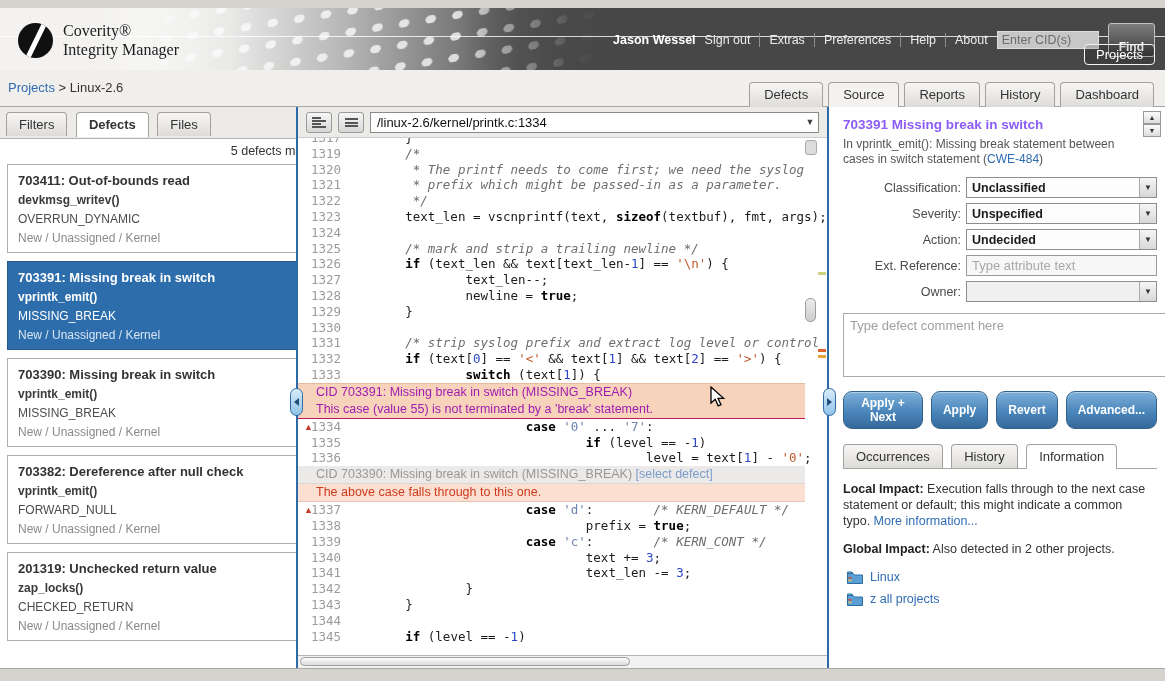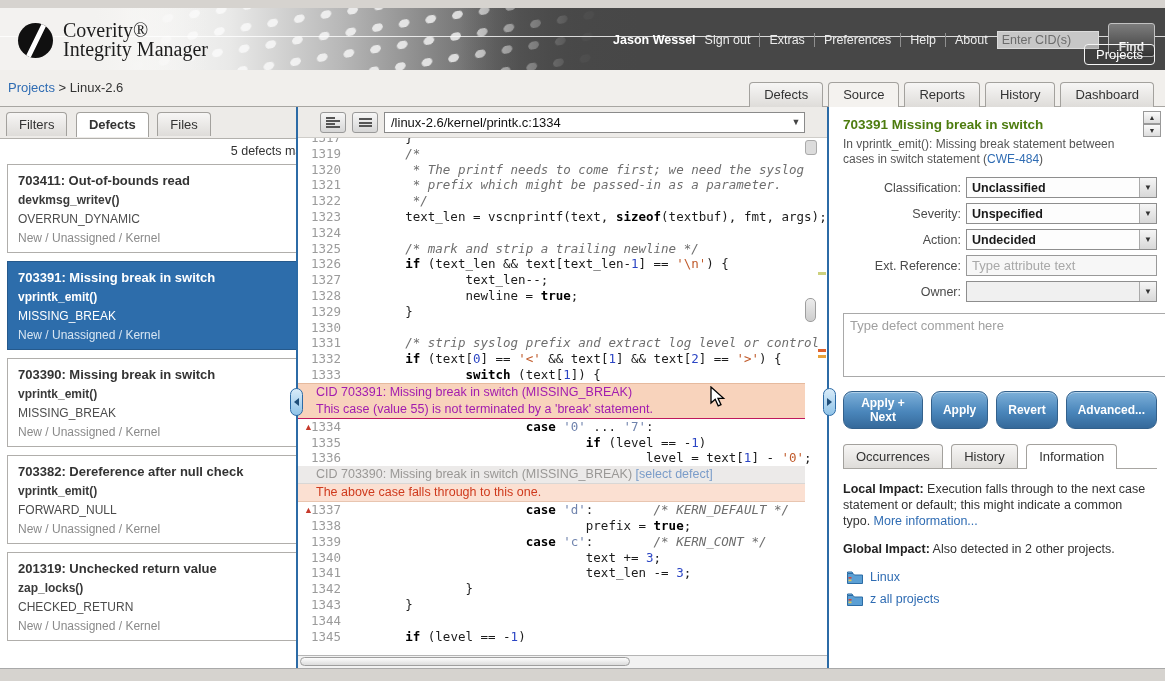--- a/index.html
+++ b/index.html
@@ -15,21 +15,21 @@
   .hdr-pattern{position:absolute;left:120px;top:-30px;width:480px;height:130px;
     background-image:radial-gradient(ellipse 9px 7px at 50% 50%,rgba(252,252,252,.95) 55%,rgba(90,90,90,0) 62%);
     background-size:27px 21px;transform:rotate(-9deg) skewX(-14deg);opacity:.8;}
   .hdr-fade{position:absolute;inset:0;
     background:linear-gradient(90deg,rgba(243,242,240,1) 0,rgba(243,242,240,1) 95px,rgba(243,242,240,0) 210px,
       rgba(72,72,72,0) 460px,rgba(72,72,72,.95) 575px,rgba(71,71,71,1) 640px,rgba(71,71,71,1) 100%);}
   .hdr-line{position:absolute;left:0;right:0;top:28px;height:1px;background:rgba(255,255,255,.8);z-index:3;}
   .logo{position:absolute;left:18px;top:13px;display:flex;align-items:center;z-index:4;}
   .logo-circle{width:35px;height:35px;border-radius:50%;background:#101010;position:relative;overflow:hidden;}
   .logo-circle::after{content:"";position:absolute;left:15px;top:-4px;width:5px;height:46px;background:#fff;transform:rotate(26deg);border-radius:2px;}
-  .logo-text{margin-left:10px;font-family:"Liberation Serif",serif;color:#1d1d1d;line-height:19px;font-size:20px;}
+  .logo-text{margin-left:10px;font-family:"Liberation Serif",serif;color:#1d1d1d;line-height:19px;font-size:16px;}
   .top-menu{position:absolute;right:10px;top:15px;display:flex;align-items:center;gap:9px;z-index:4;}
   .top-menu .user{color:#fff;font-weight:bold;}
   .top-menu a{color:#ececec;text-decoration:none;cursor:pointer;}
   .msep{width:1px;height:14px;background:#8f8f8f;}
   .cid-input{width:102px;height:18px;background:#c7c7c7;border:1px solid #dcdcdc;color:#5f5f5f;
     font-family:"Liberation Sans",sans-serif;font-size:12.5px;padding:0 4px;}
   .cid-input::placeholder{color:#6c6c6c;}
   .find-btn{height:28px;padding:16px 10px;background:linear-gradient(#7d7d7d,#3b3b3b);border:1px solid #c2c2c2;
     border-radius:3px;color:#fff;font-weight:bold;font-size:12px;cursor:pointer;}
   .projects-btn{position:absolute;right:10px;bottom:5px;z-index:4;padding:2px 11px;border:1px solid #f5f5f5;
@@ -64,21 +64,21 @@
   .split{position:absolute;top:107px;bottom:13px;width:2px;background:#2c6ba6;z-index:5;}
   .split-l{left:296px;} .split-r{left:827px;}
   .pill{position:absolute;width:13px;height:28px;border:1px solid #2c6ba6;border-radius:7px;
     background:linear-gradient(#d9ecf9,#8fc3e8);z-index:6;display:flex;align-items:center;justify-content:center;cursor:pointer;}
   .pill span{width:0;height:0;border-top:4px solid transparent;border-bottom:4px solid transparent;}
   .pill-l{left:290px;top:388px;} .pill-l span{border-right:5px solid #1f4e79;}
   .pill-r{left:823px;top:388px;} .pill-r span{border-left:5px solid #1f4e79;}
 
   
   .panel-mid{position:absolute;left:298px;top:107px;width:529px;bottom:13px;background:#fff;overflow:hidden;}
-  .src-toolbar{height:31px;background:#edebe8;border-bottom:1px solid #cfcdc9;display:flex;align-items:center;padding:0 22px;gap:6px;}
+  .src-toolbar{height:31px;background:#edebe8;border-bottom:1px solid #cfcdc9;display:flex;align-items:center;padding:0 8px;gap:6px;}
   .icon-btn{width:26px;height:21px;border:1px solid #999;border-radius:3px;background:linear-gradient(#f7f7f7,#d6d6d6);
     display:flex;align-items:center;justify-content:center;cursor:pointer;}
   .ic-lines{width:14px;height:11px;display:flex;flex-direction:column;justify-content:space-between;}
   .ic-lines i{display:block;height:2px;background:#555;}
   .ic-lines i.short{width:9px;} .ic-lines i.full{width:14px;}
   .ic-burger{width:13px;height:9px;border-top:2px solid #555;border-bottom:2px solid #555;position:relative;}
   .ic-burger::after{content:"";position:absolute;left:0;right:0;top:2.5px;height:2px;background:#555;}
   .file-select{flex:1;height:21px;background:#fff;border:1px solid #8a8a8a;display:flex;align-items:center;
     font-size:13px;color:#111;padding-left:6px;cursor:pointer;}
   .file-select .fsv{flex:1;}
@@ -106,21 +106,21 @@
   .vticks{position:absolute;top:31px;right:1px;bottom:13px;width:8px;}
   .vticks i{position:absolute;left:0;width:8px;height:3px;display:block;}
   .tick-olive{top:103px;background:#cdd17e;}
   .tick-or1{top:180px;background:#e0622d;} .tick-or2{top:186px;background:#e8a23a;}
   .hscroll{position:absolute;left:0;right:0;bottom:0;height:13px;background:#f2f2f2;border-top:1px solid #b5b5b5;}
   .hs-thumb{position:absolute;left:2px;top:1px;width:330px;height:9px;border:1px solid #9e9e9e;border-radius:5px;
     background:linear-gradient(#fdfdfd,#dcdcdc);cursor:pointer;}
 
   
   .panel-right{position:absolute;left:829px;top:107px;right:0;bottom:13px;background:#fff;padding:10px 8px 0 14px;}
-  .rp-title{font-size:13.5px;font-weight:bold;color:#4d7c0f;}
+  .rp-title{font-size:13.5px;font-weight:bold;color:#8b5cf6;}
   .rp-desc{margin-top:5px;font-size:12px;color:#555;line-height:15px;width:300px;}
   .rp-desc a{color:#2f6cb3;text-decoration:none;cursor:pointer;}
   .spinner{position:absolute;top:4px;right:4px;width:18px;}
   .spin-btn{width:18px;height:13px;border:1px solid #999;background:linear-gradient(#fbfbfb,#ddd);
     font-size:7px;color:#333;text-align:center;line-height:12px;cursor:pointer;}
   .form{margin-top:10px;}
   .frow{display:flex;align-items:center;margin-bottom:5px;}
   .flabel{width:118px;text-align:right;color:#4a4a4a;font-size:12.5px;margin-right:5px;flex:0 0 118px;}
   .fsel{width:192px;height:21px;border:1px solid #8e8e8e;background:#fdfdfd;display:flex;align-items:center;cursor:pointer;}
   .fsel .val{flex:1;padding:0 5px;font-weight:bold;color:#1a1a1a;font-size:12.5px;}

